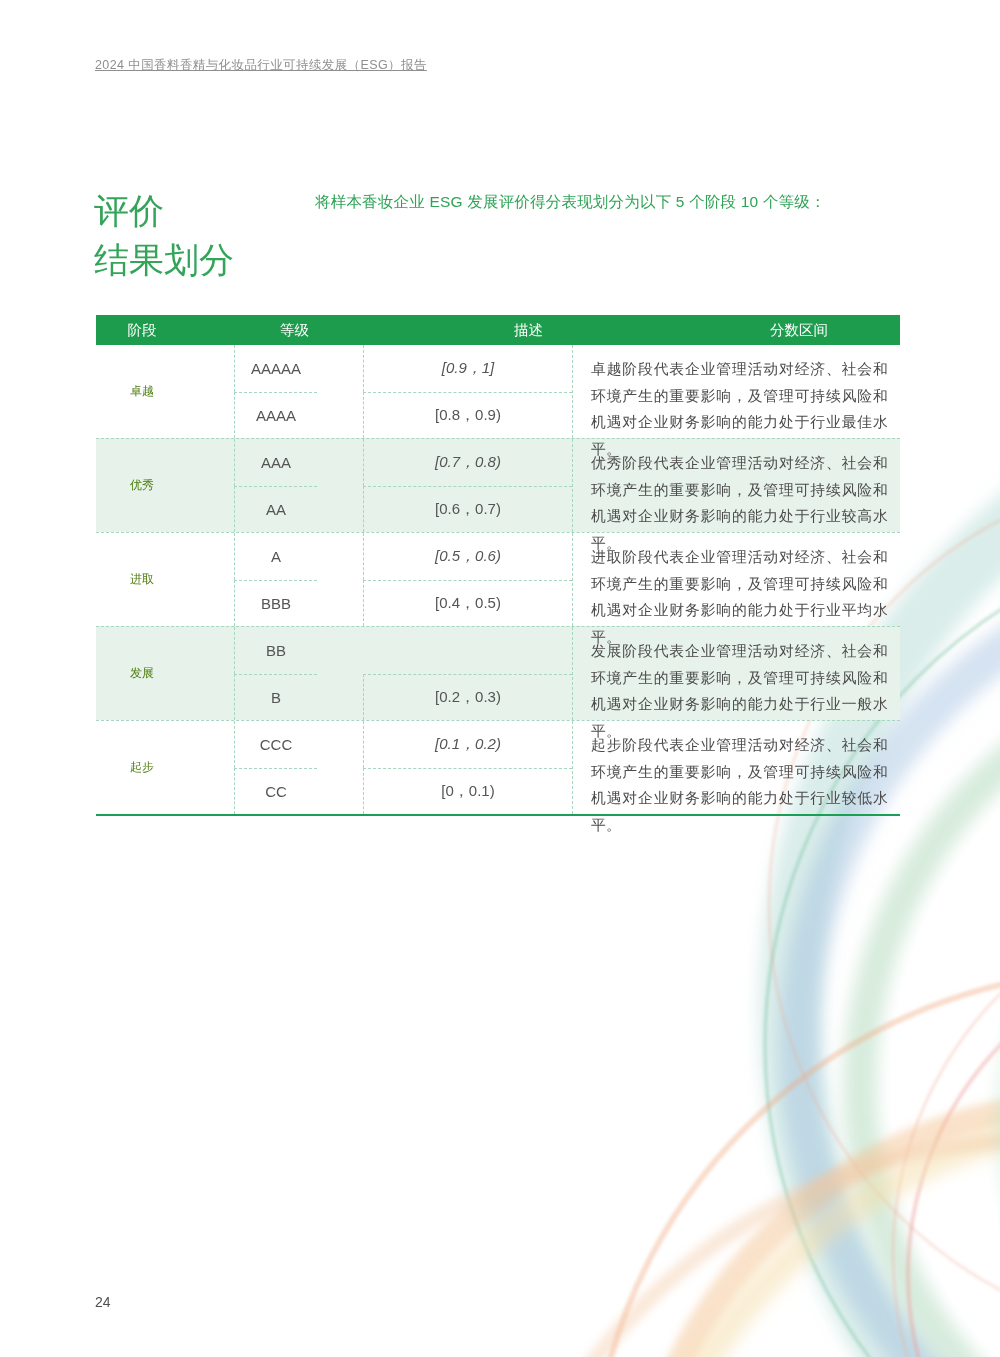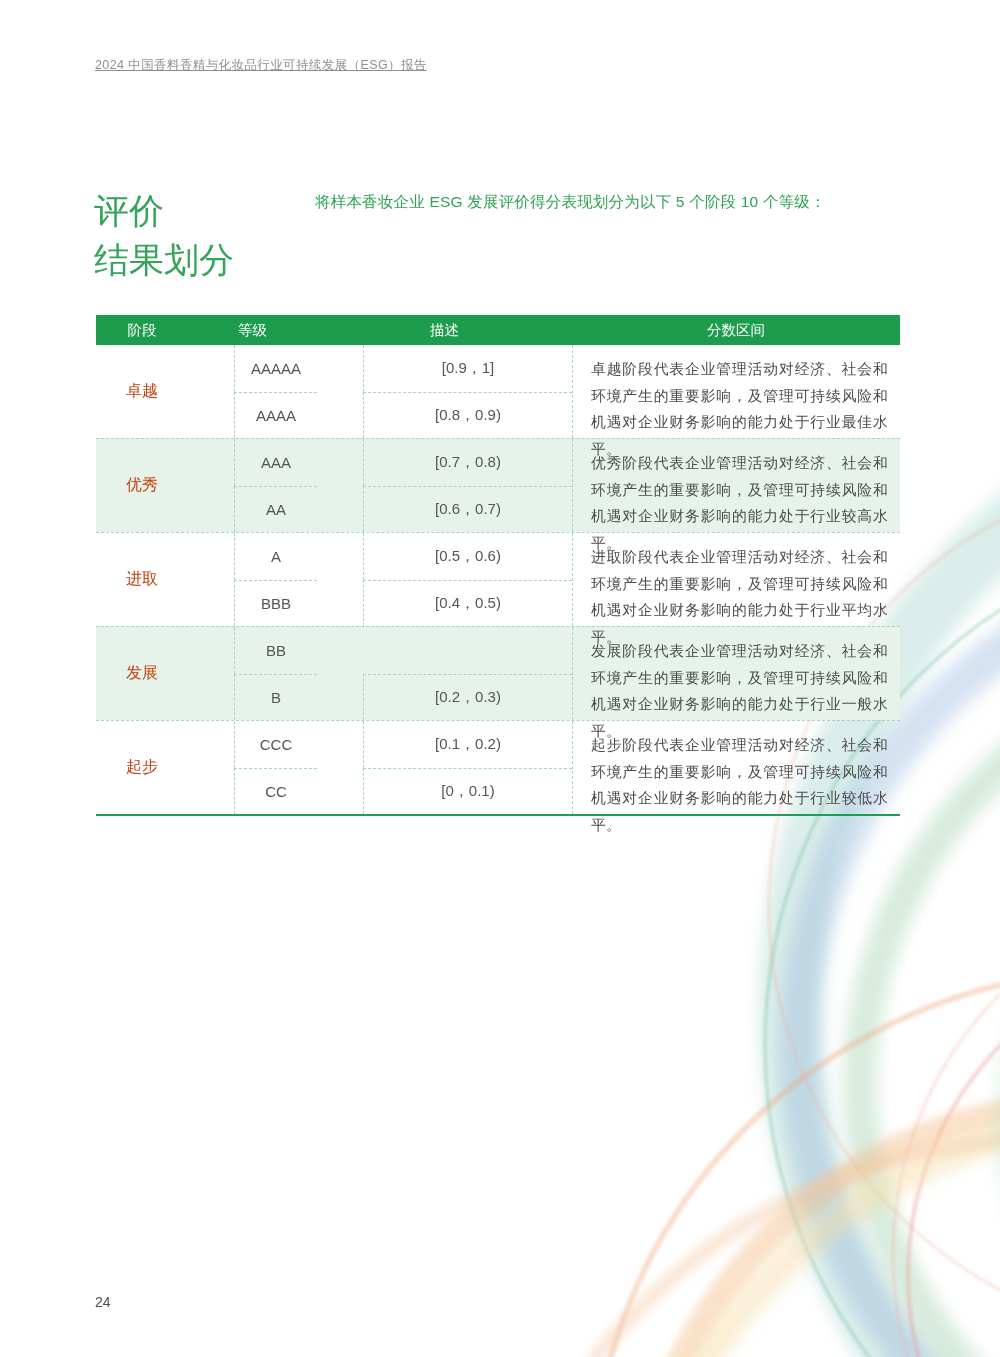--- a/index.html
+++ b/index.html
@@ -11,41 +11,41 @@
   .swirl{position:absolute;left:0;top:0;width:1000px;height:1357px;pointer-events:none;}
   
   .doc-header{position:absolute;left:95px;top:57px;font-size:12.5px;color:#8f8f8f;letter-spacing:.4px;text-decoration:underline;}
   
   .page-title{position:absolute;left:94px;top:186px;font-size:35px;line-height:49px;color:#35a45b;font-weight:400;}
   .intro{position:absolute;left:315px;top:192px;font-size:15.5px;color:#2ea355;font-weight:400;letter-spacing:.2px;}
   
   .tbl{position:absolute;left:96px;top:315px;width:804px;z-index:2;}
   .tbl-head{
     display:grid;grid-template-columns:92px 129px 255px 1fr;height:30px;
-    background:#1e9c4e;color:#ffffff;font-size:14.5px;
+    background:#1e9c4e;color:#ffffff;font-size:14.5px;gap:42px;
   }
   .tbl-head > div{display:flex;align-items:center;justify-content:center;}
   .tbl-body{border-bottom:2.5px solid #1aa054;}
   .t-group{
     display:grid;grid-template-columns:92px 129px 255px 1fr;
     grid-template-rows:46.5px 46.5px;
   }
   .t-group + .t-group{border-top:1px dashed #a5d6bf;}
   .t-group.shaded{background:#e7f3ea;}
   .t-stage{
     grid-column:1;grid-row:1 / span 2;
     display:flex;align-items:center;justify-content:center;
-    font-size:16px;color:#c2410c;font-family:Liberation Mono, monospace;
+    font-size:12px;color:#4d7c0f;font-family:Liberation Mono, monospace;
   }
   .t-grade,.t-range{
     display:flex;align-items:center;justify-content:center;
     font-size:15px;color:#555555;border-left:1px dashed #a5d6bf;margin-left:46px;
   }
   .t-grade.r1{grid-column:2;grid-row:1;}
-  .t-range.r1{grid-column:3;grid-row:1;}
+  .t-range.r1{grid-column:3;grid-row:1;font-style:italic;}
   .t-grade.r2{grid-column:2;grid-row:2;border-top:1px dashed #a5d6bf;}
   .t-range.r2{grid-column:3;grid-row:2;border-top:1px dashed #a5d6bf;}
   .t-desc{
     grid-column:4;grid-row:1 / span 2;border-left:1px dashed #a5d6bf;
     padding:11px 12px 0 18px;font-size:14.8px;line-height:26.5px;color:#4b4b4b;
     text-align:justify;letter-spacing:.2px;
   }
   
   .page-number{position:absolute;left:95px;top:1270px;font-size:14px;color:#4f4f4f;margin-top:24px;}
 </style>

